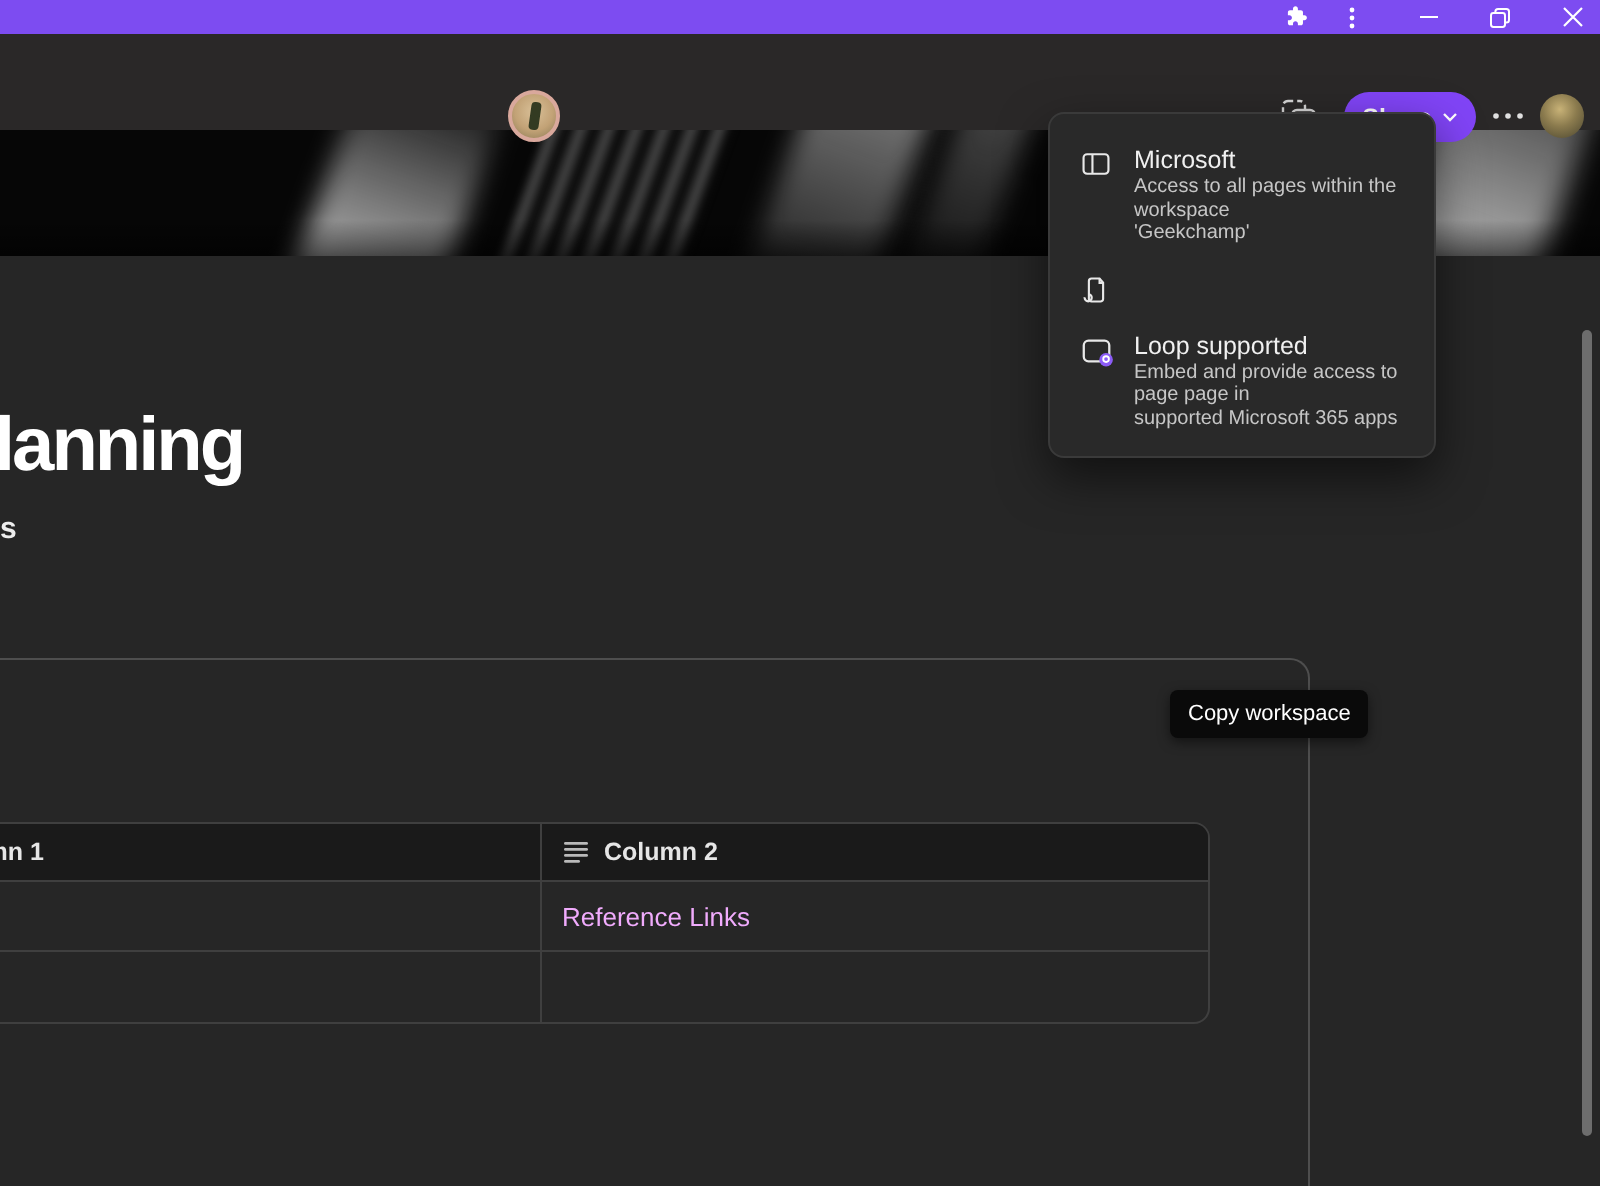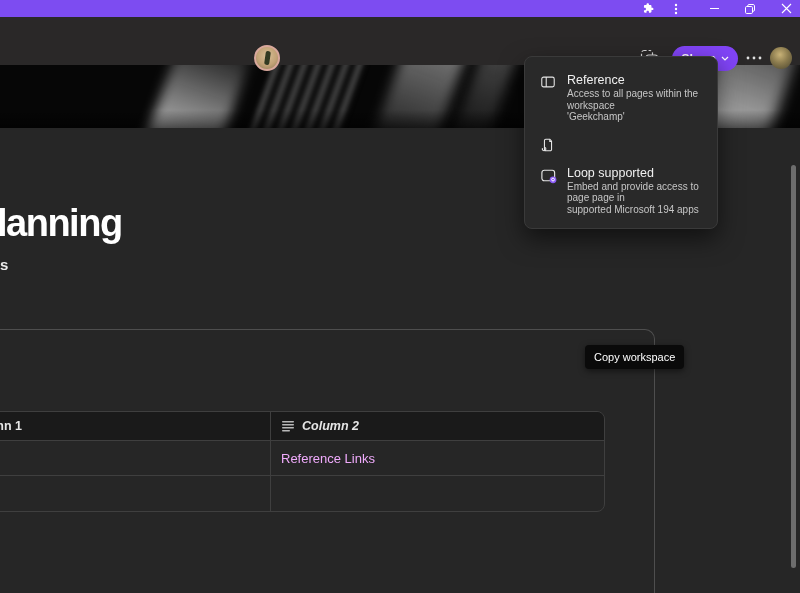--- a/index.html
+++ b/index.html
@@ -70,21 +70,21 @@
   
   .ltable{position:absolute;left:-65px;top:411px;width:670px;border:1px solid #3f3f3f;border-radius:8px;
     overflow:hidden;z-index:6;background:#262626;}
   .t-head{display:flex;height:29px;background:#1a1a1a;border-bottom:1px solid #3f3f3f;}
   .t-row{display:flex;height:35px;border-bottom:1px solid #3f3f3f;}
   .t-row.last{border-bottom:none;}
   .t-c1{width:335px;border-right:1px solid #3f3f3f;display:flex;align-items:center;}
   .t-c2{flex:1;display:flex;align-items:center;}
   .h-label{font-size:12.5px;font-weight:700;color:#e6e6e6;}
   .t-head .t-c1{padding-left:29px;}
-  .t-head .t-c2{padding-left:11px;gap:7px;font-style:italic;}
+  .t-head .t-c2{padding-left:11px;gap:7px;}
   .t-row .t-c1,.t-row .t-c2{padding-left:10px;font-size:13px;color:#f0abfc;}
 
   .scroll-thumb{position:absolute;left:791px;top:165px;width:5px;height:403px;background:#6d6d6d;
     border-radius:3px;z-index:50;}
 
   svg{display:block;}
 </style>
 </head>
 <body>
 
@@ -152,21 +152,21 @@
 <div class="share-menu">
 
   <div class="sm-item">
     <span class="sm-icon">
       <svg width="16" height="16" viewBox="0 0 18 18" fill="none" stroke="#e8e8e8" stroke-width="1.2">
         <rect x="2" y="3.5" width="14" height="11" rx="2"></rect>
         <line x1="7" y1="3.5" x2="7" y2="14.5"></line>
       </svg>
     </span>
     <span>
-      <div class="sm-title">Reference</div>
+      <div class="sm-title">Microsoft</div>
       <div class="sm-desc">Access to all pages within the workspace</div>
       <div class="sm-desc">'Geekchamp'</div>
     </span>
   </div>
 
   <div class="sm-item">
     <span class="sm-icon">
       <svg width="16" height="16" viewBox="0 0 18 18" fill="none" stroke="#e8e8e8" stroke-width="1.2">
         <path d="M11 2.5H6.5A1.5 1.5 0 0 0 5 4v10a1.5 1.5 0 0 0 1.5 1.5h5A1.5 1.5 0 0 0 13 14V4.8z"></path>
         <path d="M11 2.5V5h2"></path>
@@ -179,21 +179,21 @@
     <span class="sm-icon">
       <svg width="17" height="17" viewBox="0 0 18 18">
         <rect x="2" y="3.5" width="13.5" height="11" rx="2.5" fill="none" stroke="#e8e8e8" stroke-width="1.2"></rect>
         <circle cx="13.8" cy="13.6" r="3.6" fill="#8b5cf6"></circle>
         <circle cx="13.8" cy="13.3" r="1.5" fill="none" stroke="#ffffff" stroke-width="1"></circle>
       </svg>
     </span>
     <span>
       <div class="sm-title">Loop supported</div>
       <div class="sm-desc">Embed and provide access to page page in</div>
-      <div class="sm-desc">supported Microsoft 194 apps</div>
+      <div class="sm-desc">supported Microsoft 365 apps</div>
     </span>
   </div>
 
 </div>
 
 <h1 class="page-heading">lanning</h1>
 <div class="frag-s">s</div>
 
 <div class="component-outline"></div>
 

